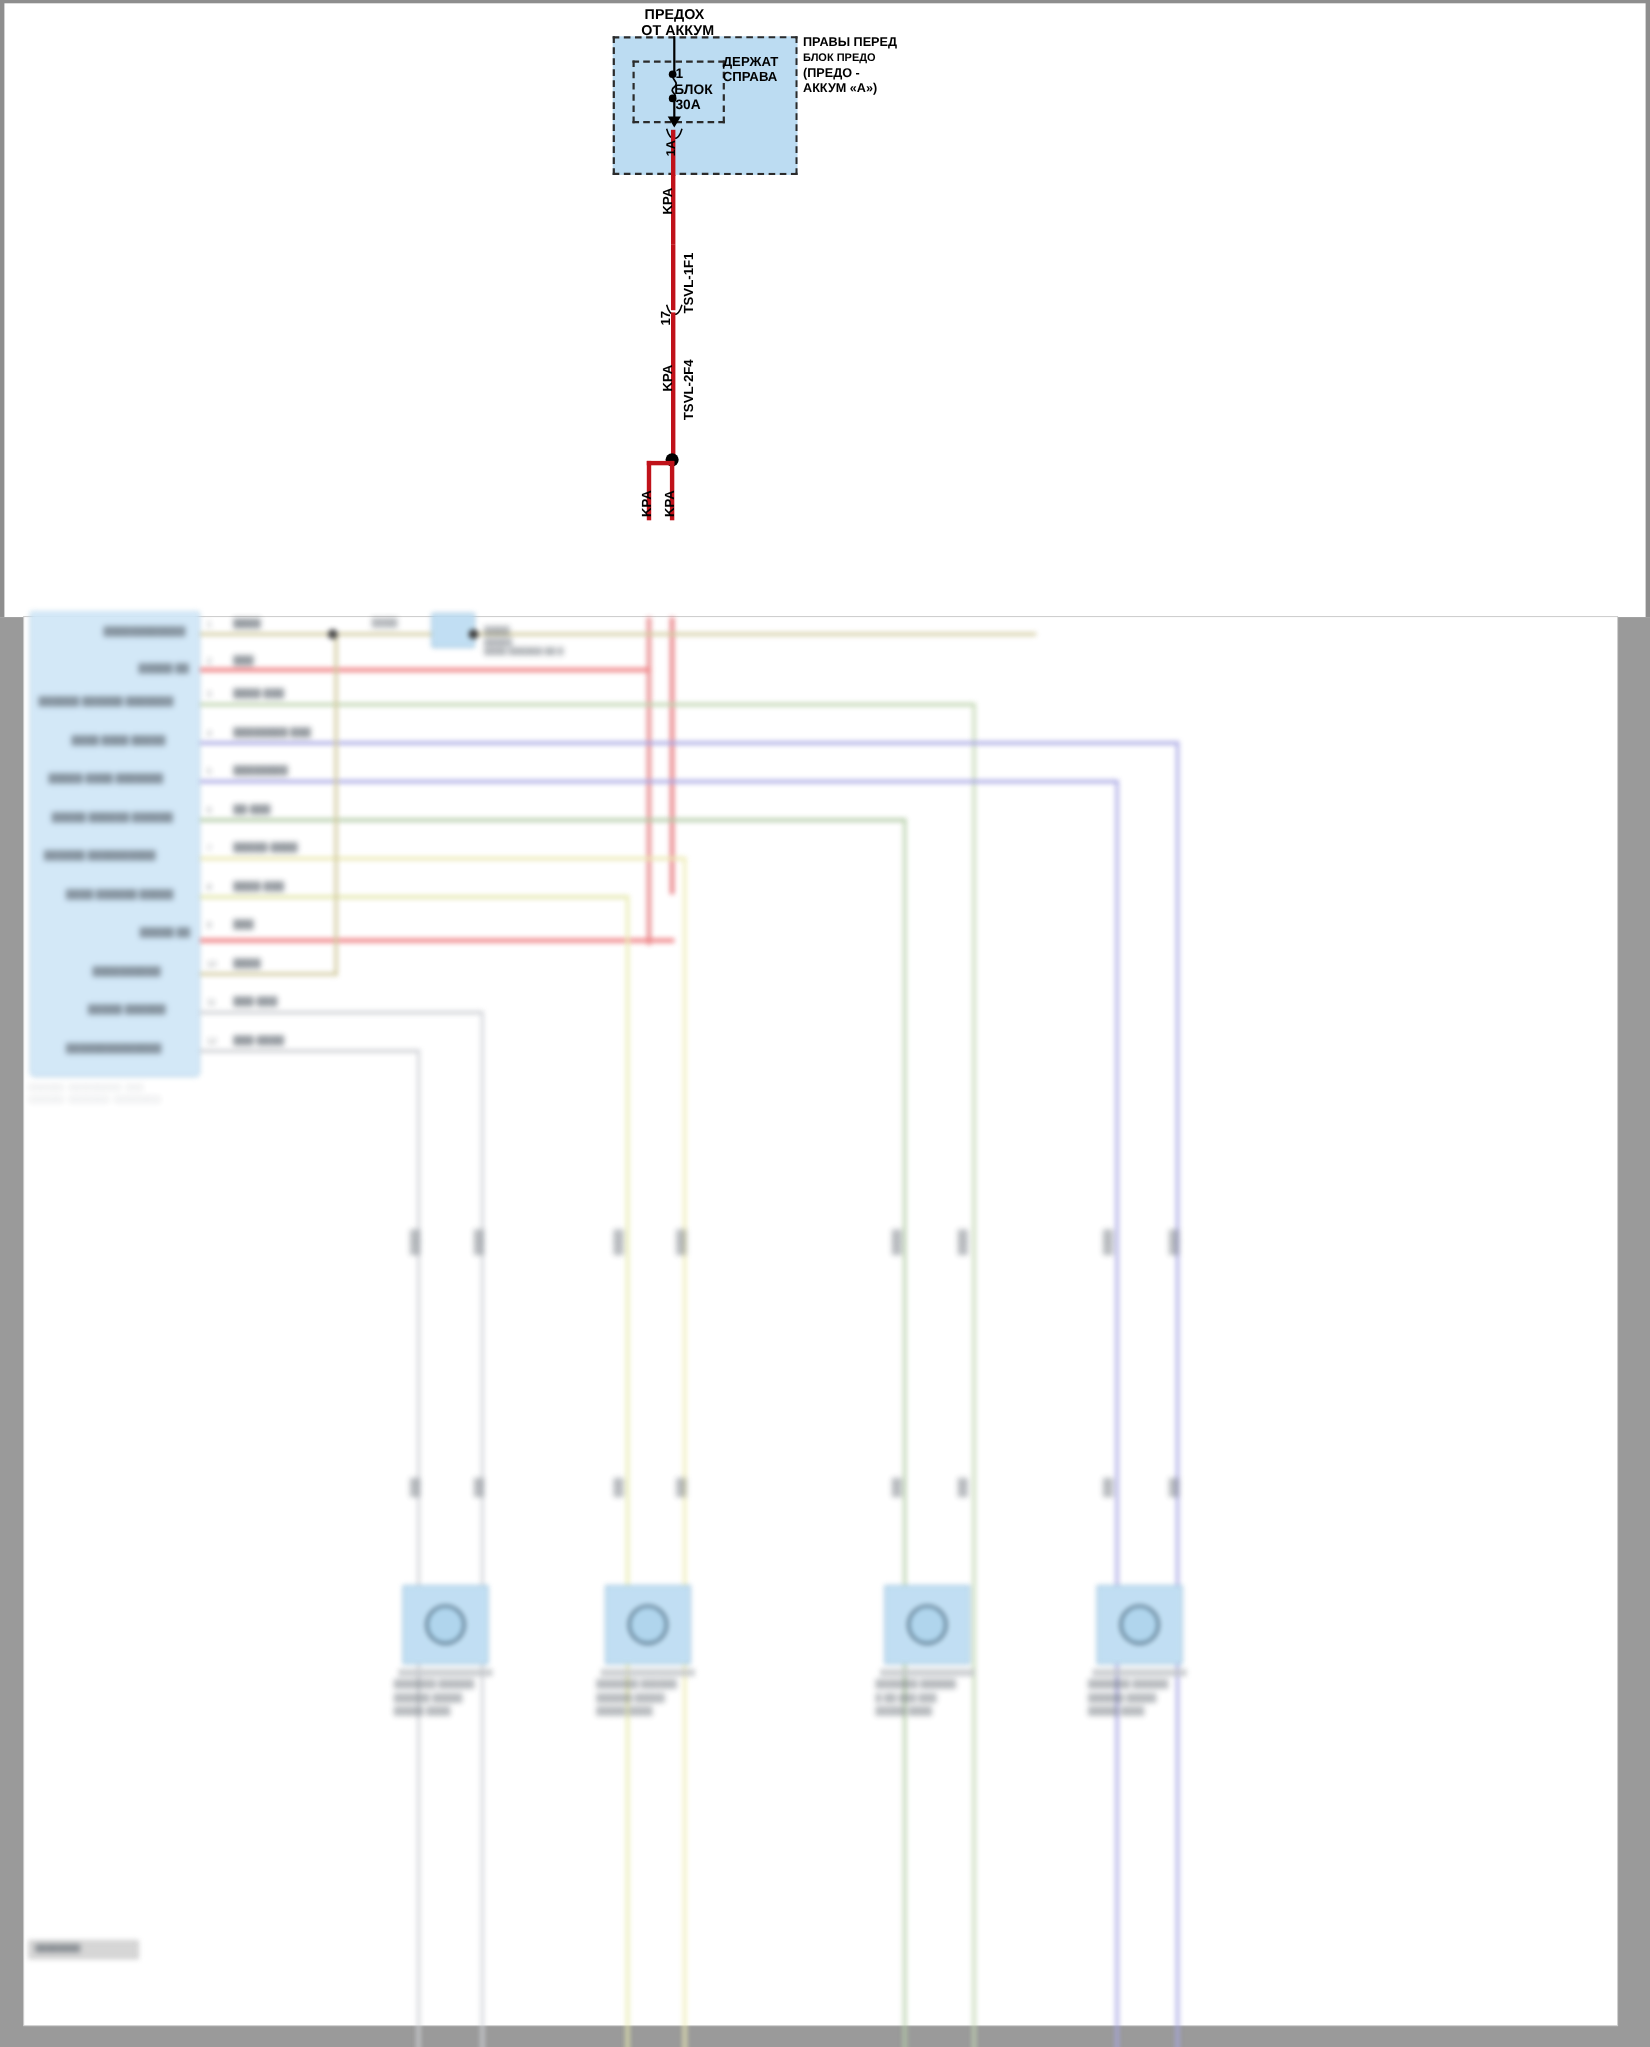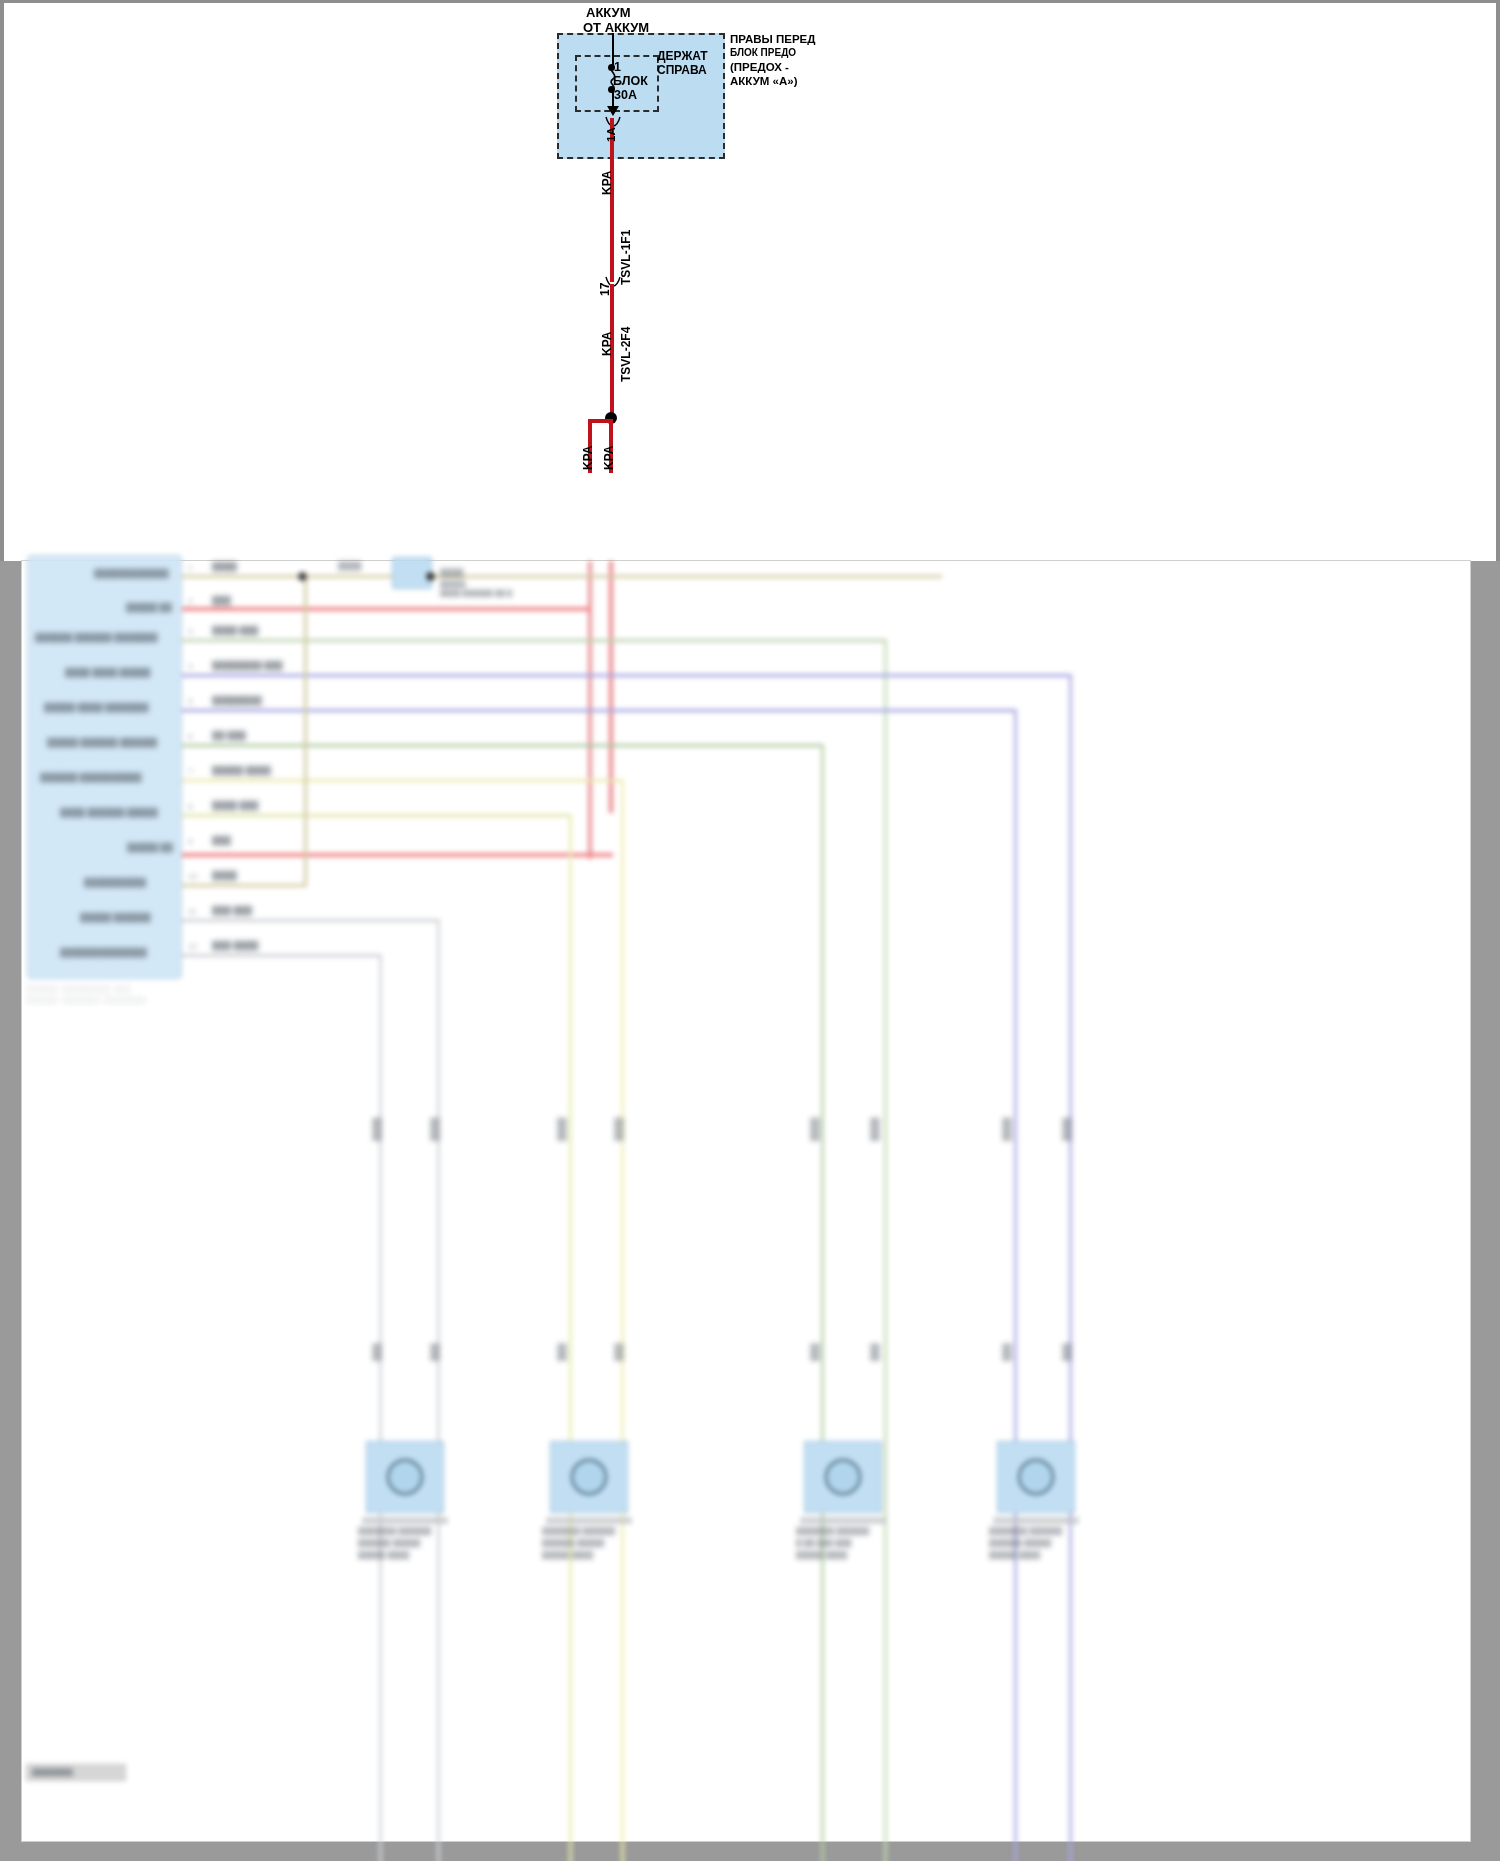--- a/index.html
+++ b/index.html
@@ -114,37 +114,37 @@
 </style>
 </head>
 <body>
 
 <div id="page">
 
   <div class="frame-top"></div>
   <div class="frame-bottom"></div>
   <div class="sheet-shadow"></div>
 
-  <div class="txt" style="left:586px; top:5px; font-size:13px; font-weight:bold;">АККУМ</div>
+  <div class="txt" style="left:586px; top:5px; font-size:13px; font-weight:bold;">ПРЕДОХ</div>
   <div class="txt" style="left:583px; top:20px; font-size:13px; font-weight:bold;">ОТ АККУМ</div>
 
   <div class="blue-box" style="left:557px; top:33px; width:168px; height:126px;"></div>
   <div class="dash-box" style="left:557px; top:33px; width:168px; height:126px;"></div>
 
   <div class="blue-box" style="left:655px; top:35px; width:68px; height:122px;"></div>
 
   <div class="blue-box" style="left:575px; top:55px; width:84px; height:57px;"></div>
   <div class="dash-box" style="left:575px; top:55px; width:84px; height:57px;"></div>
 
   <div class="txt" style="left:657px; top:49px; font-size:12px; font-weight:bold;">ДЕРЖАТ</div>
   <div class="txt" style="left:657px; top:63px; font-size:12px; font-weight:bold;">СПРАВА</div>
 
   <div class="txt" style="left:730px; top:33px; font-size:11.5px; font-weight:bold;">ПРАВЫ ПЕРЕД</div>
   <div class="txt" style="left:730px; top:47px; font-size:10px; font-weight:bold;">БЛОК ПРЕДО</div>
-  <div class="txt" style="left:730px; top:61px; font-size:11.5px; font-weight:bold;">(ПРЕДОХ -</div>
+  <div class="txt" style="left:730px; top:61px; font-size:11.5px; font-weight:bold;">(ПРЕДО -</div>
   <div class="txt" style="left:730px; top:75px; font-size:11.5px; font-weight:bold;">АККУМ «А»)</div>
 
   <div class="txt" style="left:614px; top:60px; font-size:12.5px; font-weight:bold;">1</div>
   <div class="txt" style="left:613px; top:74px; font-size:12.5px; font-weight:bold;">БЛОК</div>
   <div class="txt" style="left:614px; top:88px; font-size:12.5px; font-weight:bold;">30A</div>
 
   <div class="vline" style="left:612px; top:33px; width:1.6px; height:35px;"></div>
 
   <svg class="fuse-squiggle" style="left:604px; top:66px; width:18px; height:24px;" viewBox="0 0 18 24">
     <path d="M9,1 C3,4 15,9 9,13 C3,17 13,20 9,23" stroke="#000" stroke-width="1.6" fill="none"></path>

